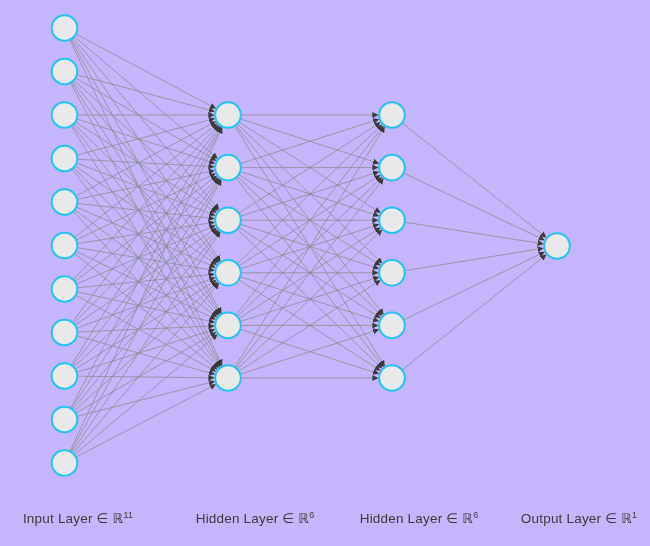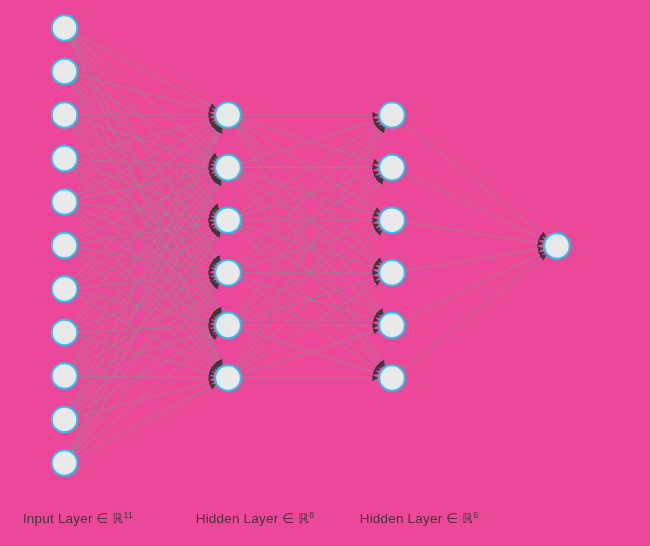--- a/index.html
+++ b/index.html
@@ -33,21 +33,21 @@
   }
   .lbl-sup {
     font-size: 0.66em;
     vertical-align: super;
     line-height: 0;
   }
 </style>
 </head>
 <body>
 
-<div class="stage" style="background: #ec4899;">
+<div class="stage" style="background: #c4b5fd;">
 
   <svg class="net" id="net-svg" width="650" height="546" viewBox="0 0 650 546">
       <defs>
         <marker id="arrow" markerUnits="userSpaceOnUse" markerWidth="7" markerHeight="7" refX="5.6" refY="3" orient="auto">
           <path d="M0,0 L6,3 L0,6 Z" fill="#3a3a3a"></path>
         </marker>
       </defs>
       <g>
         <line x1="75.80" y1="34.01" x2="215.64" y2="108.42" stroke="#8c8c8c" stroke-width="0.75" marker-end="url(#arrow)"></line>
         <line x1="74.23" y1="36.31" x2="217.35" y2="158.51" stroke="#8c8c8c" stroke-width="0.75" marker-end="url(#arrow)"></line>
@@ -185,14 +185,15 @@
         <circle cx="557" cy="246" r="12.8" fill="#e9e9e9" stroke="#26c2f0" stroke-width="2"></circle>
       </g>
     </svg>
 
   <div class="layer-label" style="left: 78px; color: rgb(60, 60, 60);"><span>Input Layer ∈ ℝ</span><sup class="lbl-sup">11</sup></div>
 
   <div class="layer-label" style="left: 255px; color: rgb(60, 60, 60);"><span>Hidden Layer ∈ ℝ</span><sup class="lbl-sup">6</sup></div>
 
   <div class="layer-label" style="left: 419px; color: rgb(60, 60, 60);"><span>Hidden Layer ∈ ℝ</span><sup class="lbl-sup">6</sup></div>
 
+  <div class="layer-label" style="left: 579px; color: rgb(60, 60, 60);"><span>Output Layer ∈ ℝ</span><sup class="lbl-sup">1</sup></div>
 
 </div>
 
 </body></html>

